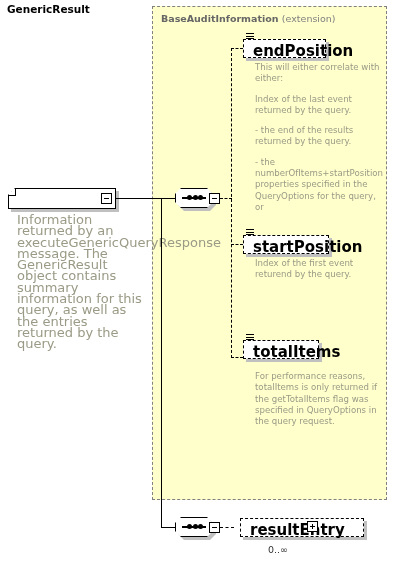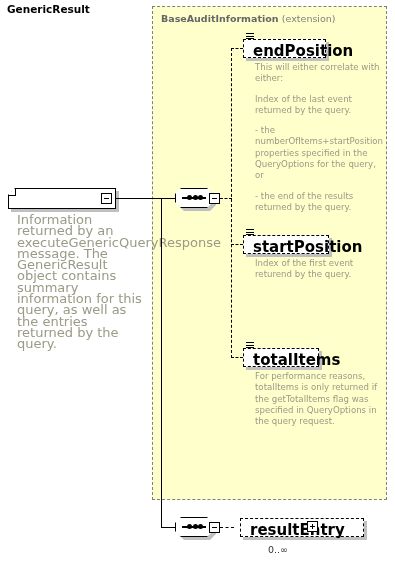--- a/index.html
+++ b/index.html
@@ -336,39 +336,39 @@
     <div class="lines-icon">
         <i></i>
         <i></i>
         <i></i>
       </div>
     <div class="elabel">endPosition</div>
   </div>
   <div class="elem-doc" style="left:255px; top:62px; width:132px;">
     <p>This will either correlate with either:</p>
     <p>Index of the last event returned by the query.</p>
+    <p>- the end of the results returned by the query.</p>
     <p>- the numberOfItems+startPosition properties specified in the QueryOptions for the query, or</p>
-    <p>- the end of the results returned by the query.</p>
   </div>
 
   <div class="elem" style="left:243px; top:235px; width:86px;">
     <div class="eshadow"></div>
     <div class="ebody"></div>
     <div class="lines-icon">
         <i></i>
         <i></i>
         <i></i>
       </div>
     <div class="elabel">startPosition</div>
   </div>
   <div class="elem-doc" style="left:255px; top:258px; width:132px;">
     <p>Index of the first event returend by the query.</p>
   </div>
 
-  <div class="elem" style="left:243px; top:348px; width:76px;">
+  <div class="elem" style="left:243px; top:340px; width:76px;">
     <div class="eshadow"></div>
     <div class="ebody"></div>
     <div class="lines-icon">
         <i></i>
         <i></i>
         <i></i>
       </div>
     <div class="elabel">totalItems</div>
   </div>
   <div class="elem-doc" style="left:255px; top:371px; width:132px;">

